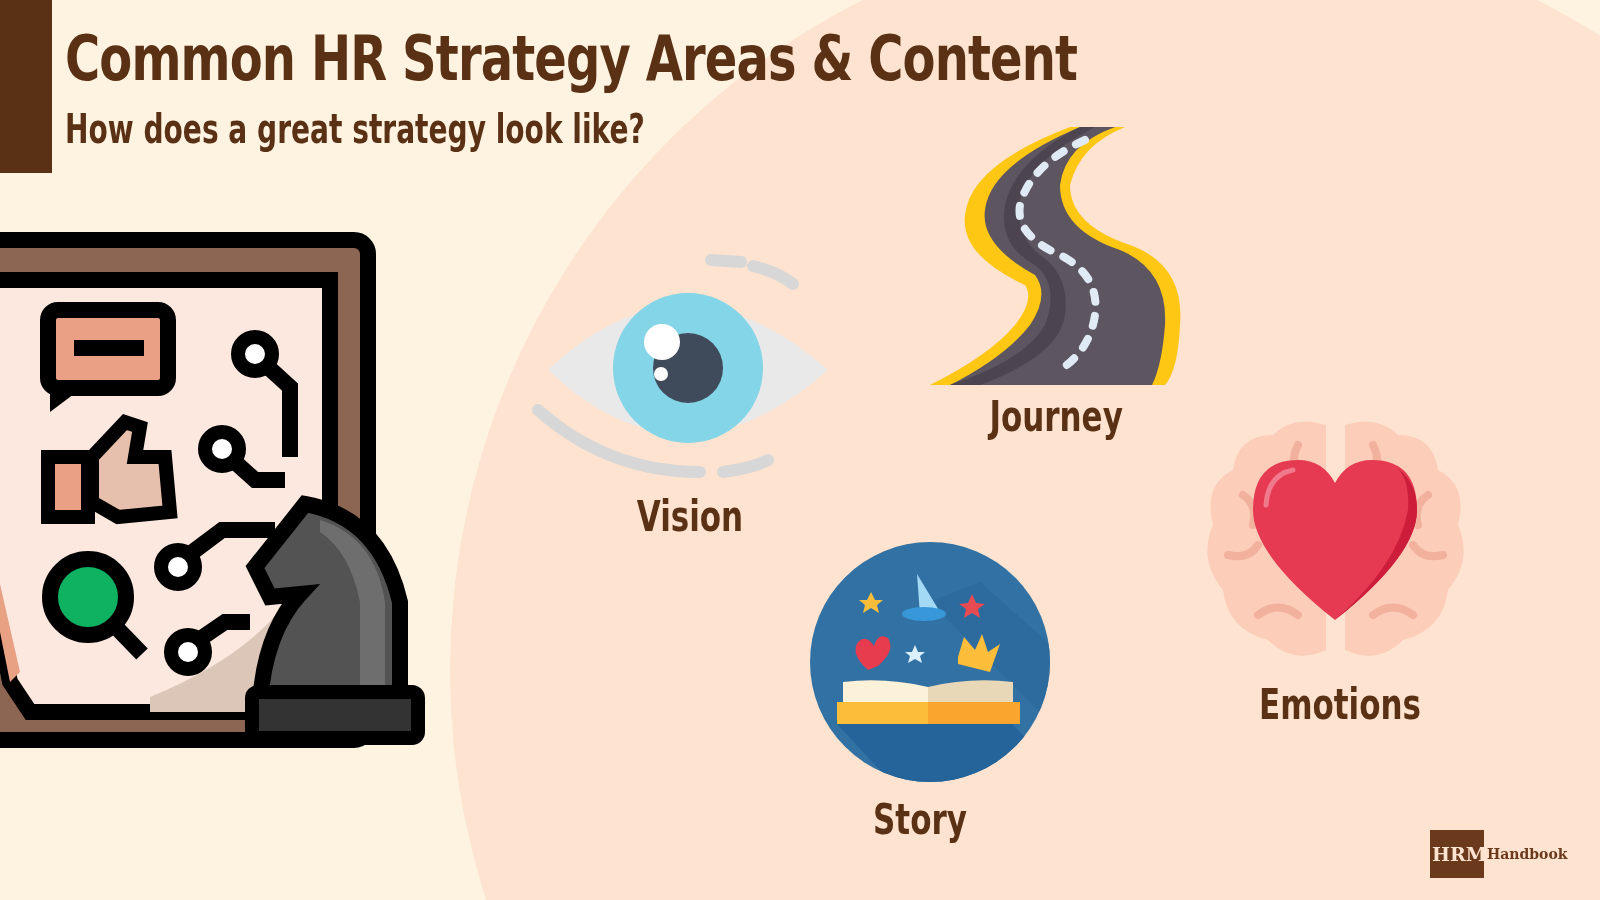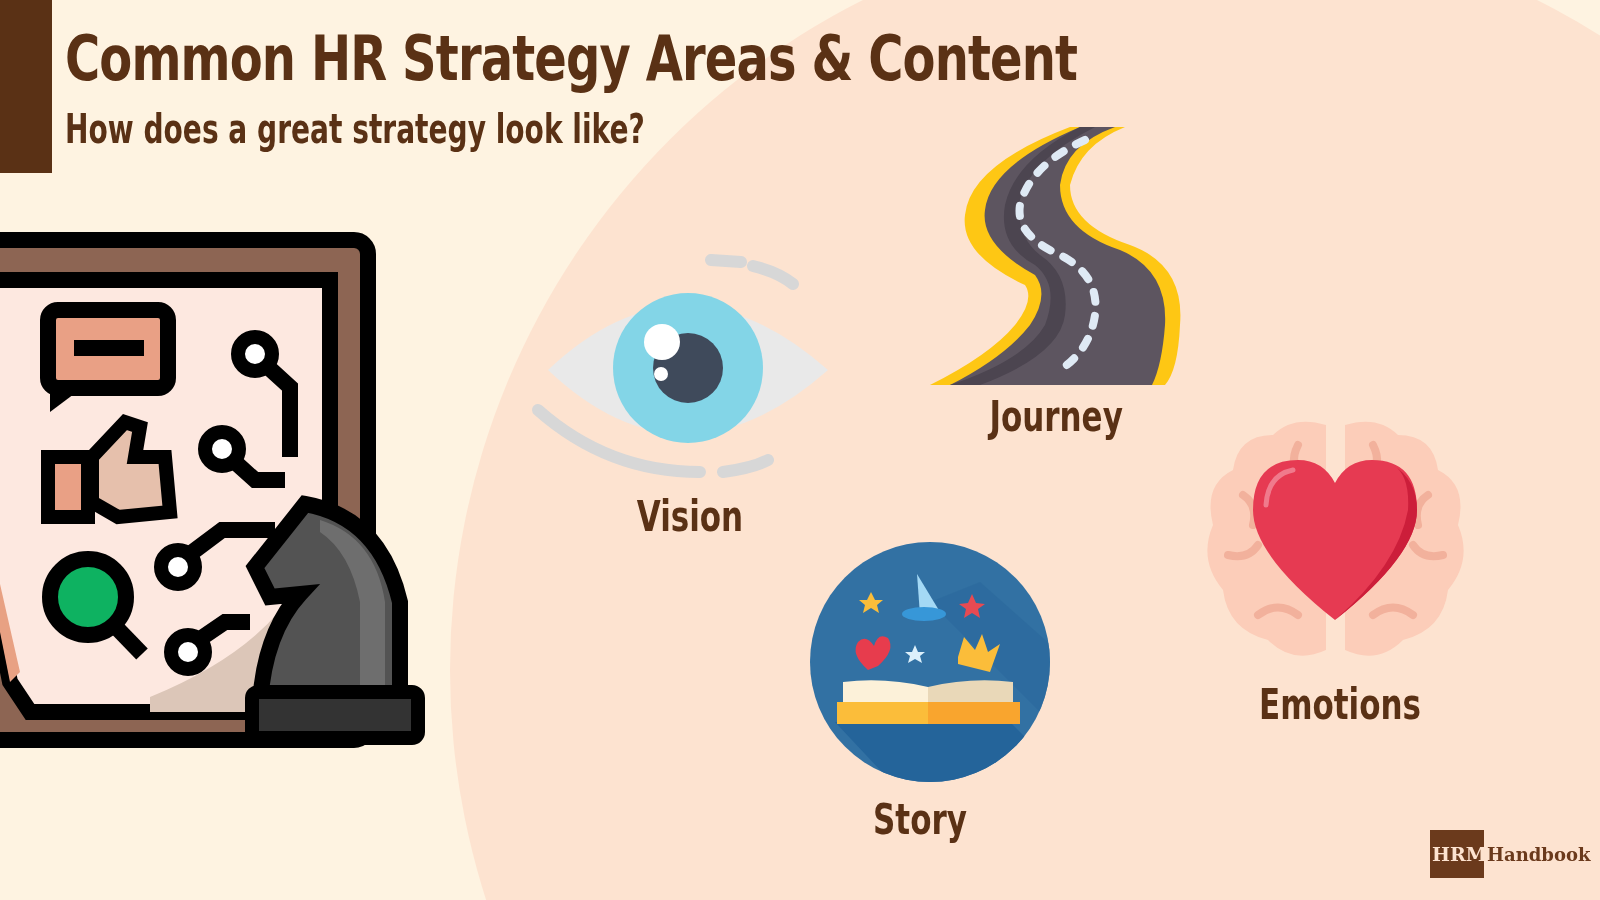--- a/index.html
+++ b/index.html
@@ -5,21 +5,21 @@
   html,body{margin:0;padding:0;}
   body{width:1600px;height:900px;overflow:hidden;position:relative;background:#fef3e1;font-family:"DejaVu Sans Condensed","DejaVu Sans",sans-serif;}
   .arc{position:absolute;left:450px;top:-80px;width:1500px;height:1500px;border-radius:50%;background:#fde3d0;}
   .bar{position:absolute;left:0;top:0;width:52px;height:173px;background:#5a3115;}
   .title{position:absolute;left:65px;top:22px;font-size:62px;font-weight:bold;color:#5a3115;letter-spacing:-1px;transform:scaleX(0.86);transform-origin:left;white-space:nowrap;}
   .subtitle{position:absolute;left:65px;top:106px;font-size:40px;font-weight:bold;color:#5a3115;transform:scaleX(0.78);transform-origin:left;white-space:nowrap;}
   .label{position:absolute;font-size:42px;font-weight:bold;color:#5a3115;transform:scaleX(0.82);white-space:nowrap;text-align:center;}
   .ico{position:absolute;}
   .logo{position:absolute;left:1430px;top:830px;display:flex;align-items:center;}
   .logo .box{background:#6b3a1c;color:#fde3d0;font-family:"DejaVu Serif",serif;font-weight:bold;font-size:19px;padding:13px 2px;width:50px;text-align:center;}
-  .logo .txt{font-family:"DejaVu Serif",serif;font-weight:bold;color:#6b3a1c;font-size:18px;margin-left:3px;}
+  .logo .txt{font-family:"DejaVu Serif",serif;font-weight:bold;color:#6b3a1c;font-size:14px;margin-left:3px;}
 </style>
 </head>
 <body>
 
 <div class="arc"></div>
 <div class="bar"></div>
 <div class="title">Common HR Strategy Areas &amp; Content</div>
 <div class="subtitle">How does a great strategy look like?</div>
 
 <svg class="ico" style="left:0;top:232px" width="430" height="520" viewBox="0 0 430 520">

